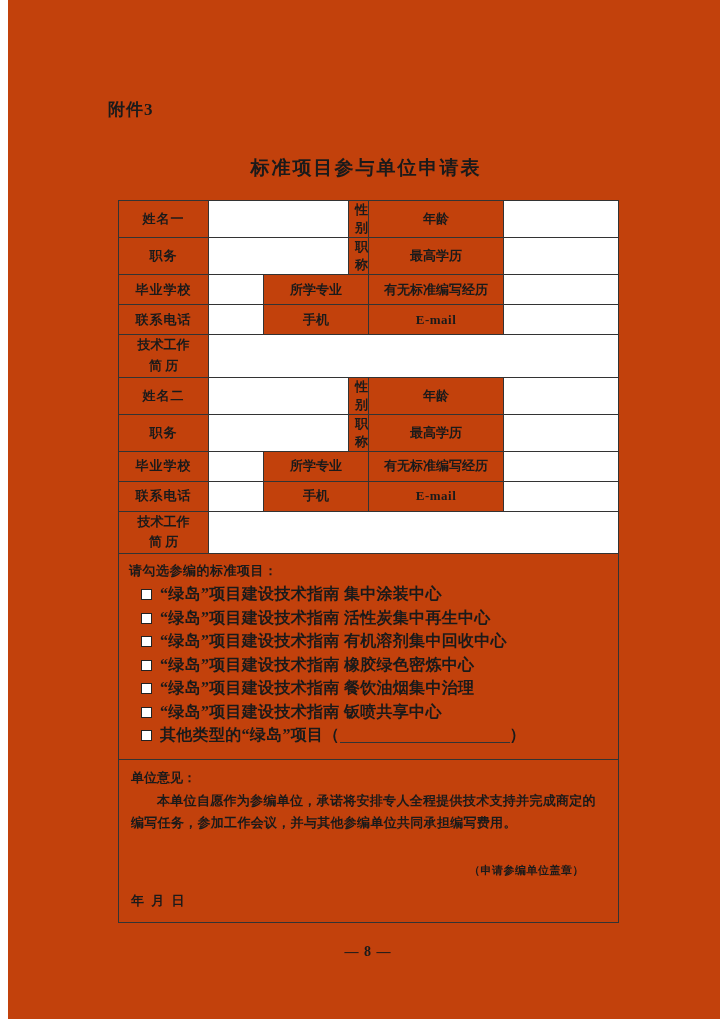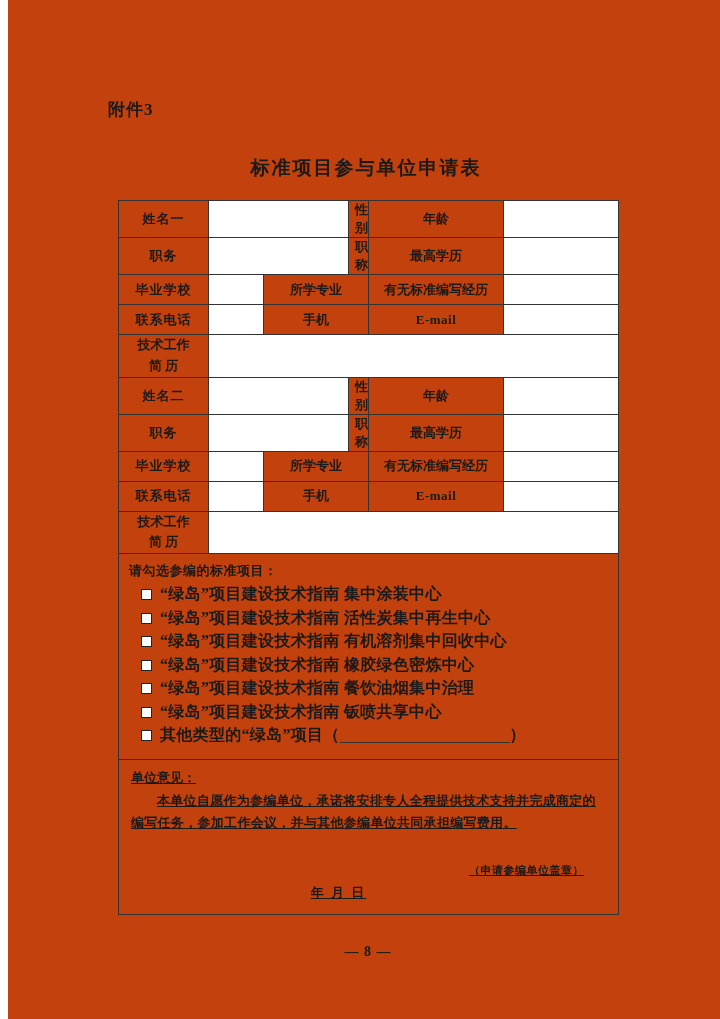--- a/index.html
+++ b/index.html
@@ -112,21 +112,20 @@
   .other-line {
     border-bottom: 1px solid #333;
     display: inline-block;
     min-width: 170px;
     height: 13px;
   }
 
   .opinion-cell {
     padding: 9px 12px 12px 12px !important;
     height: auto !important;
-    text-decoration: underline;
   }
   .opinion-title {
     font-size: 13px;
     font-weight: bold;
     margin-bottom: 3px;
   }
   .opinion-body {
     font-size: 13px;
     font-weight: bold;
     line-height: 1.75;
@@ -137,22 +136,22 @@
     font-size: 11px;
     font-weight: bold;
     text-align: right;
     margin-top: 28px;
     padding-right: 22px;
     letter-spacing: 0.5px;
   }
   .date-line {
     font-size: 13px;
     font-weight: bold;
-    text-align: center;
-    margin-top: 6px;
+    text-align: left;
+    margin-top: 14px;
     padding-right: 60px;
     letter-spacing: 2px;
   }
   .footer-note {
     position: absolute;
     left: 110px;
     top: 879px;
     width: 505px;
     font-size: 13px;
     font-weight: bold;

